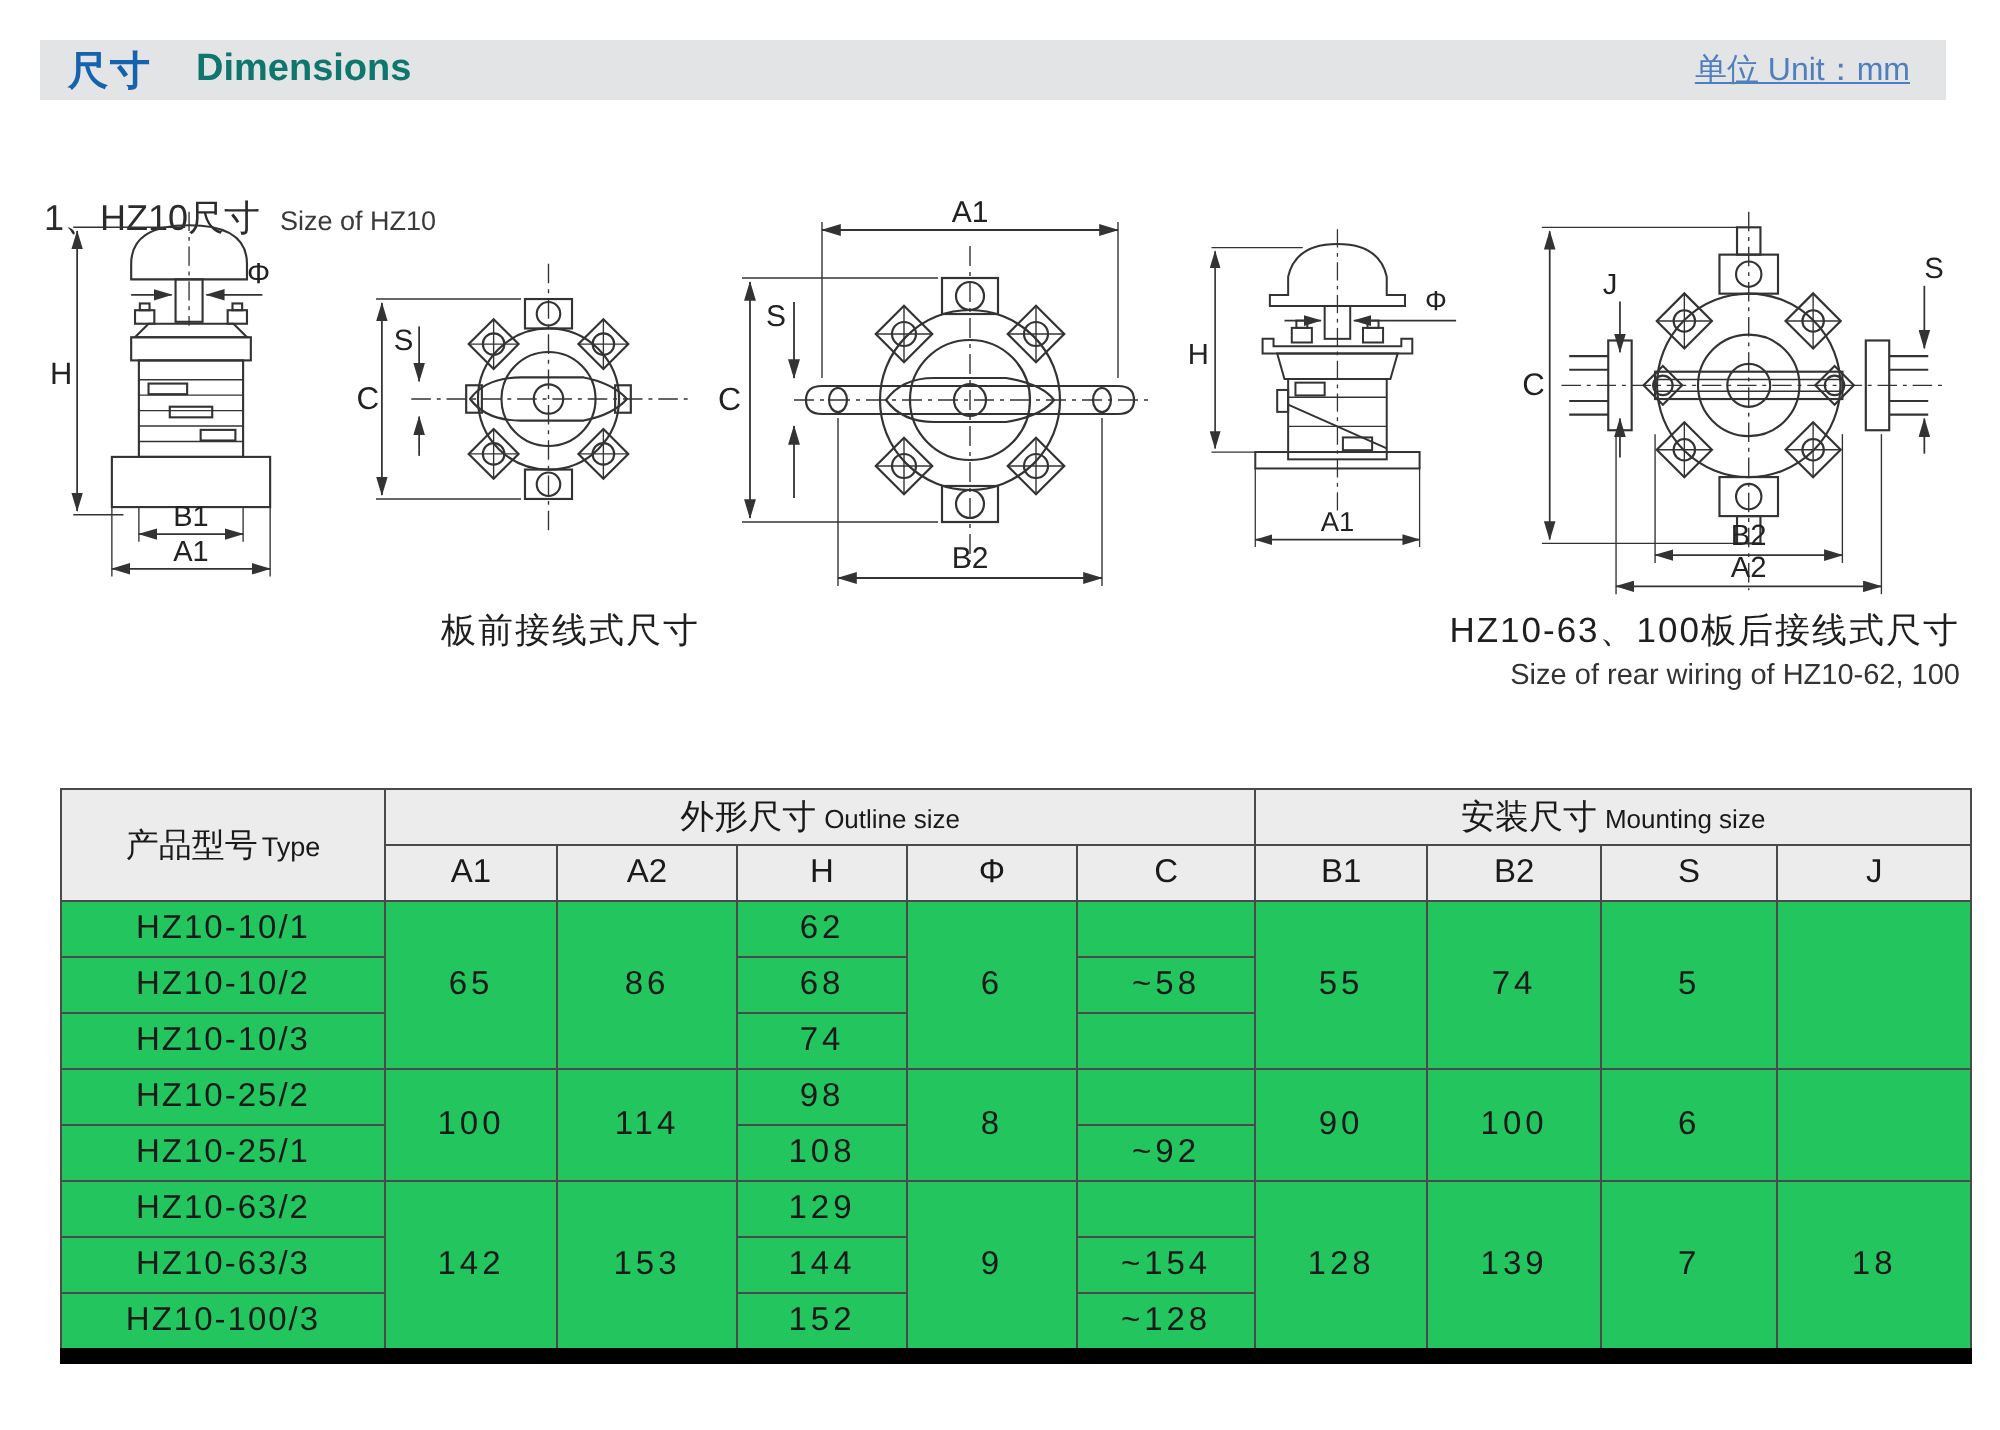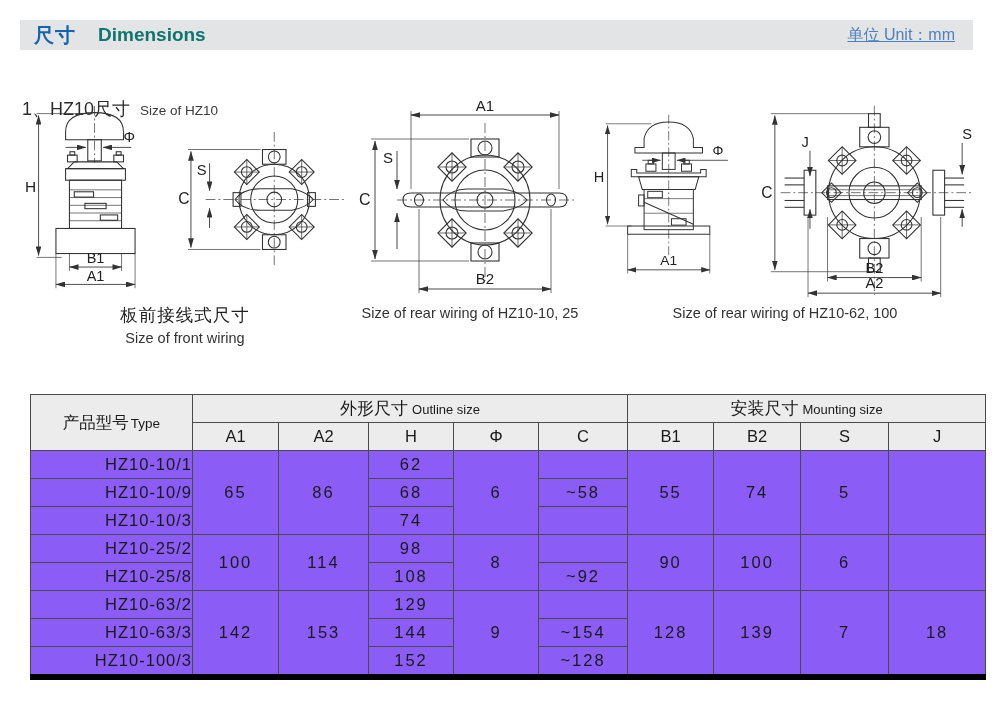--- a/index.html
+++ b/index.html
@@ -12,46 +12,46 @@
   .topbar .t-en{color:#0f766e;font-size:19px;font-weight:bold;margin-left:22px;}
   .topbar .unit{margin-left:auto;margin-right:18px;color:#4f7fbc;font-size:16px;text-decoration:underline;}
   
   .section{position:absolute;left:22px;top:58px;display:flex;align-items:baseline;}
   .sec-zh{font-size:18px;color:#2b2b2b;}
   .sec-en{font-size:13.5px;color:#3a3a3a;margin-left:10px;margin-top:45px;}
   
   .figs{position:absolute;left:20px;top:96px;width:960px;display:flex;}
   .fig{display:flex;flex-direction:column;}
   .fig .draw{height:207px;display:flex;align-items:center;justify-content:center;gap:8px;}
-  .cap{text-align:center;white-space:nowrap;}
+  .cap{text-align:right;white-space:nowrap;}
   .cap-zh{font-size:17.5px;color:#1f1f1f;line-height:25px;letter-spacing:1px;}
   .cap-en{font-size:14.5px;color:#333;line-height:20px;}
   .f1{width:330px}.f2{width:240px}.f3{width:390px}
   
   svg{overflow:visible}
   .ln{stroke:#333;stroke-width:1.1;fill:none;}
   .ext{stroke:#333;stroke-width:0.7;fill:none;}
   .cl{stroke:#333;stroke-width:0.7;fill:none;stroke-dasharray:10 3 2 3;}
   .dim{stroke:#333;stroke-width:0.9;marker-start:url(#arw);marker-end:url(#arw);}
   .dim1{stroke:#333;stroke-width:0.9;marker-end:url(#arw);}
   .dtxt{font-size:15px;fill:#222;font-family:"Liberation Sans","DejaVu Sans",sans-serif;}
   .dtxt2{font-size:16px;fill:#222;font-family:"Liberation Sans","DejaVu Sans",sans-serif;}
   
   .tblwrap{position:absolute;left:30px;top:394px;}
-  table{border-collapse:collapse;width:955px;table-layout:fixed;background:#8b5cf6;
-        border-bottom:6px solid #000000;}
+  table{border-collapse:collapse;width:955px;table-layout:fixed;background:#22c55e;
+        border-bottom:8px solid #000000;}
   th,td{border:1px solid #4a4a4a;text-align:center;vertical-align:middle;padding:0;
         font-weight:normal;font-size:16.5px;color:#1a1a1a;height:27px;}
   thead th{background:#ebeceb;}
   th .g-zh{font-size:17px;}
   th .g-en{font-size:13px;margin-left:4px;}
   .typeh .g-zh{font-size:16.5px}
   .typeh .g-en{font-size:13.5px;margin-left:2px;}
   td.num{letter-spacing:2px;}
-  td.typ{letter-spacing:1px;text-align:right;}
+  td.typ{letter-spacing:1px;}
 </style>
 </head>
 <body>
 
 <div class="page">
 
   <div class="topbar">
     <span class="t-zh">尺寸</span>
     <span class="t-en">Dimensions</span>
     <span class="unit">单位 Unit：mm</span>
@@ -150,21 +150,20 @@
           <line class="ext" x1="12" y1="24" x2="86" y2="24"></line>
           <line class="ext" x1="12" y1="126" x2="86" y2="126"></line>
           <line class="dim" x1="15" y1="26" x2="15" y2="124"></line>
           <text class="dtxt2" x="2" y="80">C</text>
           <line class="dim1" x1="34" y1="38" x2="34" y2="66"></line>
           <line class="dim1" x1="34" y1="104" x2="34" y2="84"></line>
           <text class="dtxt" x="26" y="50" text-anchor="middle">S</text>
         </svg>
       </div>
       <div class="cap cap-zh">板前接线式尺寸</div>
-      <div class="cap cap-en">Size of front wiring</div>
     </div>
 
     <div class="fig f2">
       <div class="draw">
         <svg width="235" height="205" viewBox="0 0 235 205">
           <line class="cl" x1="44" y1="103" x2="224" y2="103"></line>
           <line class="cl" x1="132" y1="26" x2="132" y2="184"></line>
           <circle class="ln" cx="132" cy="103" r="45"></circle>
           <circle class="ln" cx="132" cy="103" r="30"></circle>
           <rect class="ln" x="118" y="42" width="28" height="18"></rect>
@@ -213,21 +212,20 @@
           <line class="ext" x1="18" y1="42" x2="116" y2="42"></line>
           <line class="ext" x1="18" y1="164" x2="116" y2="164"></line>
           <line class="dim" x1="22" y1="44" x2="22" y2="162"></line>
           <text class="dtxt2" x="6" y="108">C</text>
           <line class="ext" x1="66" y1="112" x2="66" y2="196"></line>
           <line class="ext" x1="198" y1="112" x2="198" y2="196"></line>
           <line class="dim" x1="66" y1="192" x2="198" y2="192"></line>
           <text class="dtxt" x="132" y="187" text-anchor="middle">B2</text>
         </svg>
       </div>
-      <div class="cap cap-en">Size of rear wiring of HZ10-10, 25</div>
     </div>
 
     <div class="fig f3">
       <div class="draw">
 
         <svg width="160" height="178" viewBox="0 0 175 195">
           <line class="ext" x1="16" y1="14" x2="66" y2="14"></line>
           <line class="ext" x1="16" y1="126" x2="44" y2="126"></line>
           <line class="dim" x1="18" y1="16" x2="18" y2="124"></line>
           <text class="dtxt2" x="3" y="78">H</text>
@@ -327,20 +325,21 @@
           <line class="ext" x1="70" y1="120" x2="70" y2="186"></line>
           <line class="ext" x1="166" y1="120" x2="166" y2="186"></line>
           <line class="dim" x1="70" y1="182" x2="166" y2="182"></line>
           <text class="dtxt" x="118" y="177" text-anchor="middle">B2</text>
           <line class="ext" x1="50" y1="120" x2="50" y2="202"></line>
           <line class="ext" x1="186" y1="120" x2="186" y2="202"></line>
           <line class="dim" x1="50" y1="198" x2="186" y2="198"></line>
           <text class="dtxt" x="118" y="193" text-anchor="middle">A2</text>
         </svg>
       </div>
+      <div class="cap cap-zh">HZ10-63、100板后接线式尺寸</div>
       <div class="cap cap-en">Size of rear wiring of HZ10-62, 100</div>
     </div>
   </div>
 
   <div class="tblwrap">
     <table>
       <colgroup>
         <col style="width:162px">
           <col style="width:86px">
           <col style="width:90px">
@@ -384,21 +383,21 @@
           <td class="num" rowspan="3">86</td>
           <td class="num">62</td>
           <td class="num" rowspan="3">6</td>
           <td class="num"></td>
           <td class="num" rowspan="3">55</td>
           <td class="num" rowspan="3">74</td>
           <td class="num" rowspan="3">5</td>
           <td class="num" rowspan="3"></td>
         </tr>
         <tr>
-          <td class="typ">HZ10-10/9</td>
+          <td class="typ">HZ10-10/2</td>
           <td class="num">68</td>
           <td class="num">~58</td>
         </tr>
         <tr>
           <td class="typ">HZ10-10/3</td>
           <td class="num">74</td>
           <td class="num"></td>
         </tr>
 
         <tr>
@@ -407,21 +406,21 @@
           <td class="num" rowspan="2">114</td>
           <td class="num">98</td>
           <td class="num" rowspan="2">8</td>
           <td class="num"></td>
           <td class="num" rowspan="2">90</td>
           <td class="num" rowspan="2">100</td>
           <td class="num" rowspan="2">6</td>
           <td class="num" rowspan="2"></td>
         </tr>
         <tr>
-          <td class="typ">HZ10-25/8</td>
+          <td class="typ">HZ10-25/1</td>
           <td class="num">108</td>
           <td class="num">~92</td>
         </tr>
 
         <tr>
           <td class="typ">HZ10-63/2</td>
           <td class="num" rowspan="3">142</td>
           <td class="num" rowspan="3">153</td>
           <td class="num">129</td>
           <td class="num" rowspan="3">9</td>

